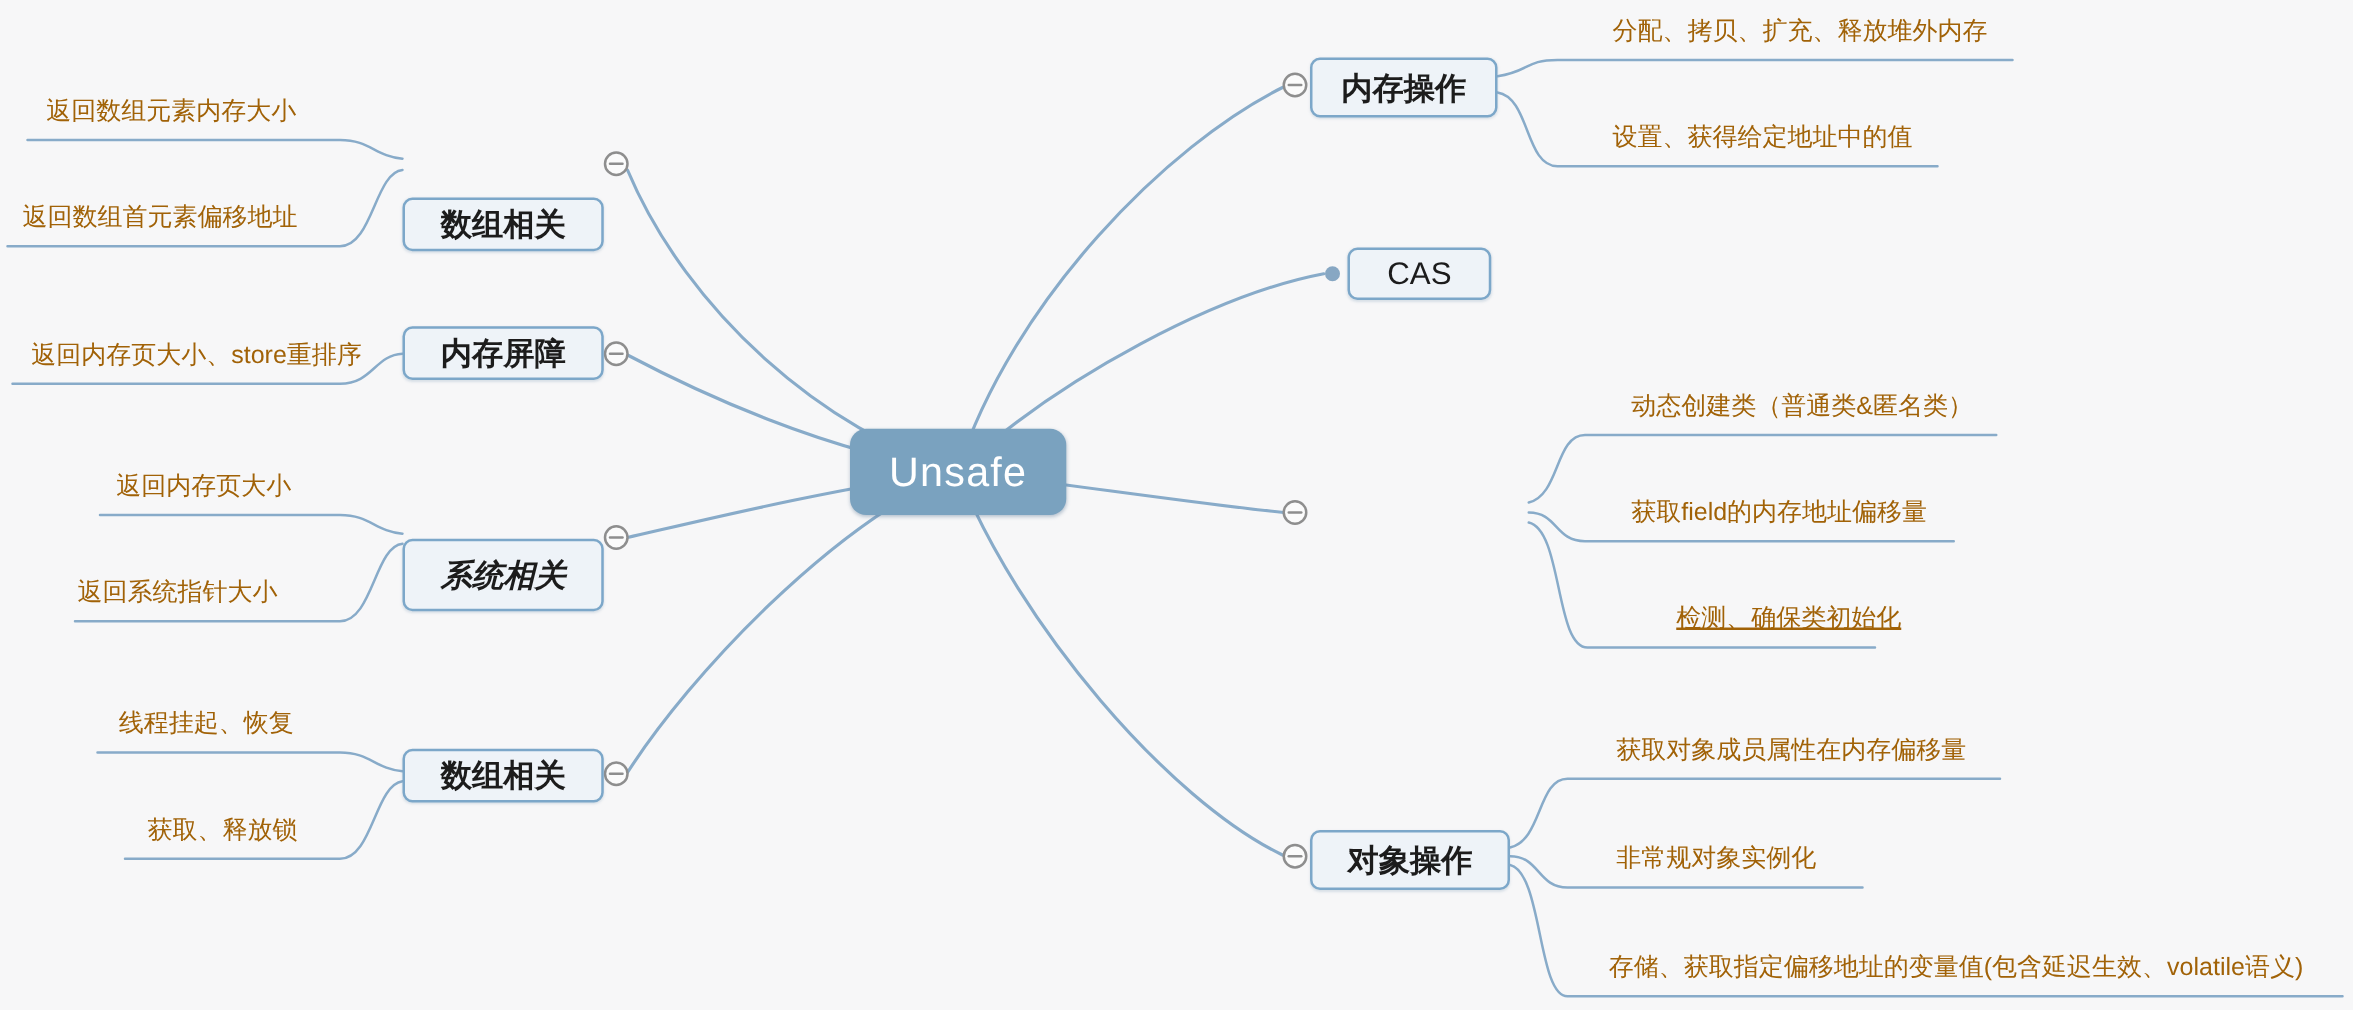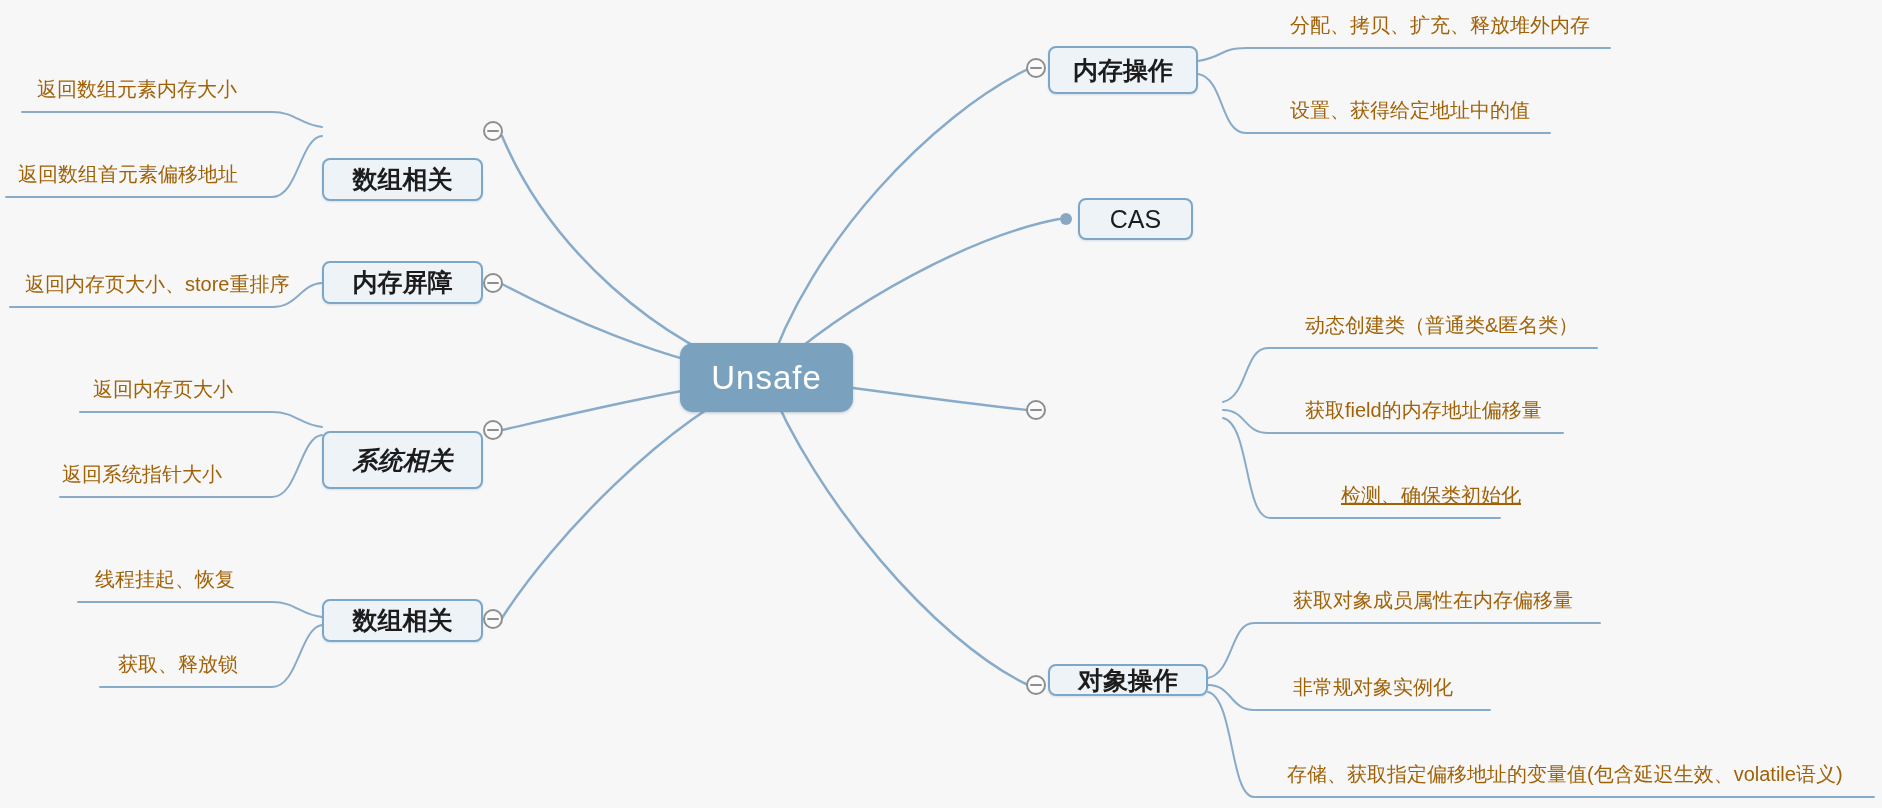--- a/index.html
+++ b/index.html
@@ -114,21 +114,21 @@
 
   <div class="root-topic">Unsafe</div>
 
   <div class="topic" style="left:322px;top:110px;width:161px;height:43px;margin-top:48px;">数组相关</div>
   <div class="topic" style="left:322px;top:261px;width:161px;height:43px;">内存屏障</div>
   <div class="topic" style="left:322px;top:431px;width:161px;height:58px;font-style:italic;">系统相关</div>
   <div class="topic" style="left:322px;top:599px;width:161px;height:43px;">数组相关</div>
 
   <div class="topic" style="left:1048px;top:46px;width:150px;height:48px;">内存操作</div>
   <div class="topic" style="left:1078px;top:198px;width:115px;height:42px;font-weight:400;">CAS</div>
-  <div class="topic" style="left:1048px;top:664px;width:160px;height:32px;">对象操作</div>
+  <div class="topic" style="left:1048px;top:664px;width:160px;height:48px;">对象操作</div>
 
   <div class="leaf" style="left:37px;top:78px;">返回数组元素内存大小</div>
   <div class="leaf" style="left:18px;top:163px;">返回数组首元素偏移地址</div>
   <div class="leaf" style="left:25px;top:273px;">返回内存页大小、store重排序</div>
   <div class="leaf" style="left:93px;top:378px;">返回内存页大小</div>
   <div class="leaf" style="left:62px;top:463px;">返回系统指针大小</div>
   <div class="leaf" style="left:95px;top:568px;">线程挂起、恢复</div>
   <div class="leaf" style="left:118px;top:653px;">获取、释放锁</div>
 
   <div class="leaf" style="left:1290px;top:14px;">分配、拷贝、扩充、释放堆外内存</div>

